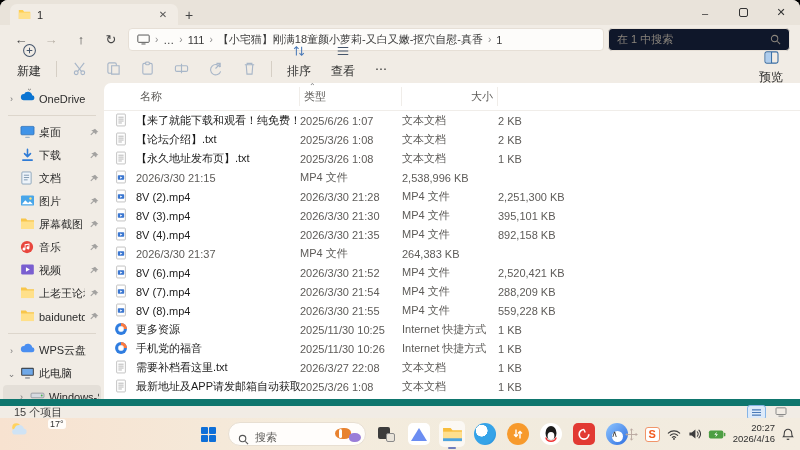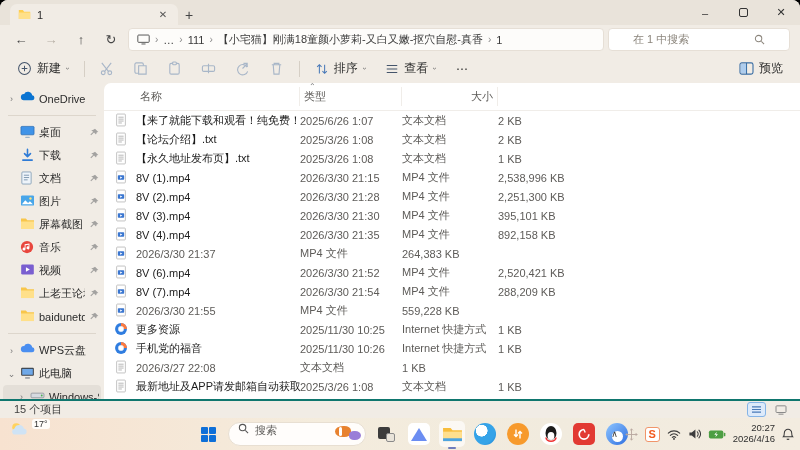--- a/index.html
+++ b/index.html
@@ -20,26 +20,26 @@
   .wc { width:38px; height:25px; display:flex; align-items:center; justify-content:center; font-size:11px; color:#333; }
   .wc .maxbox { width:9px; height:9px; border:1px solid #333; border-radius:2px; }
 
   
   .addressbar { height:29px; display:flex; align-items:center; gap:4px; padding:0 10px 0 8px; flex:none; }
   .navbtn { width:26px; height:24px; display:flex; align-items:center; justify-content:center; font-size:13px; color:#454545; border-radius:4px; }
   .navbtn.disabled { color:#b7afa5; }
   .crumbbar { flex:1; height:23px; background:#fdfcfa; border:1px solid #e6dfd6; border-radius:4px; display:flex; align-items:center; padding:0 8px; gap:5px; font-size:11px; color:#3a3a3a; overflow:hidden; white-space:nowrap; }
   .crumb-sep { color:#8a8a8a; font-size:10px; }
   .crumb { white-space:nowrap; }
-  .searchbox { width:182px; height:23px; background:#ffffff; border:1px solid #e6dfd6; border-radius:4px; display:flex; align-items:center; padding:0 24px; font-size:11px; color:#8b857c; }
+  .searchbox { width:182px; height:23px; background:#0f172a; border:1px solid #e6dfd6; border-radius:4px; display:flex; align-items:center; padding:0 8px; font-size:11px; color:#8b857c; }
   .searchbox .grow { flex:1; }
 
   
   .toolbar { height:29px; display:flex; align-items:center; gap:10px; padding:0 12px; flex:none; font-size:12px; color:#2c2c2c; }
-  .tbtn { display:flex; align-items:center; gap:5px; padding:3px 5px; border-radius:4px; }
+  .tbtn { display:flex; align-items:center; gap:5px; padding:3px 5px; border-radius:4px;flex-direction:column; }
   .tbtn svg { display:block; }
   .chev { font-size:8px; color:#666; transform:rotate(90deg); display:inline-block; }
   .tdiv { width:1px; height:16px; background:#d6cfc5; }
   .ticon { width:24px; height:24px; display:flex; align-items:center; justify-content:center; }
   .toolbar .spacer { flex:1; }
 
   
   .main { flex:1; display:flex; overflow:hidden; }
   .sidebar { width:104px; flex:none; padding-top:4px; font-size:11px; color:#2b2b2b; overflow:hidden; }
   .side-item { height:23px; display:flex; align-items:center; gap:4px; padding:0 2px 0 4px; border-radius:4px; margin:0 3px; }
@@ -57,38 +57,38 @@
   .listhead .hc.size { text-align:right; }
   .sortcaret { position:absolute; top:-1px; left:205px; font-size:8px; color:#777; }
   .rows { flex:1; overflow:hidden; }
   .frow { display:grid; grid-template-columns:26px 164px 102px 96px 68px; align-items:center; height:19px; padding-left:6px; font-size:11px; }
   .frow .ficon { width:15px; height:15px; margin-left:4px; }
   .frow .fname { color:#1c1c1c; white-space:nowrap; overflow:hidden; padding-right:6px; }
   .frow .fdate, .frow .ftype { color:#5d5b58; white-space:nowrap; }
   .frow .fsize { color:#5d5b58; text-align:left; white-space:nowrap; }
 
   
-  .statusbar { height:19px; flex:none; border-top:2px solid #0f766e; display:flex; align-items:center; padding:0 10px 0 14px; font-size:11px; color:#3f3f3f; }
+  .statusbar { height:19px; flex:none; border-top:7px solid #0f766e; display:flex; align-items:center; padding:0 10px 0 14px; font-size:11px; color:#3f3f3f; }
   .statusbar .grow { flex:1; }
   .viewtoggle { width:19px; height:15px; border-radius:3px; display:flex; align-items:center; justify-content:center; margin-left:5px; }
   .viewtoggle.active { background:#ddeafa; border:1px solid #85b4e6; }
   .viewtoggle svg { display:block; }
 
   
   .taskbar { position:absolute; left:0; bottom:0; width:800px; height:32px;
              background:linear-gradient(90deg,#f7e2d0,#f4ecdd 40%,#f1ebde 70%,#f3ece0); display:flex; align-items:center; }
-  .weather { position:absolute; left:8px; top:2px; display:flex; align-items:flex-start; gap:2px; }
+  .weather { position:absolute; left:8px; top:2px; display:flex; align-items:flex-start; gap:18px; }
   .weather .temp { font-size:9px; color:#333; background:#fffdfa; border-radius:3px; padding:0 2px; margin-top:-1px; }
   .tb-center { position:absolute; left:50%; top:0; height:32px; transform:translateX(-205px); display:flex; align-items:center; gap:7px; }
   .tb-app { width:26px; height:26px; border-radius:5px; display:flex; align-items:center; justify-content:center; position:relative; }
   .tb-app.active { background:rgba(255,255,255,.65); }
   .tb-app.active::after { content:""; position:absolute; bottom:-2px; left:9px; width:8px; height:2.5px; border-radius:2px; background:#6f7dbd; }
   .startgrid { width:15px; height:15px; display:grid; grid-template-columns:7px 7px; grid-template-rows:7px 7px; gap:1px; }
   .startgrid span { background:#0e6fd8; border-radius:1px; }
-  .tb-search { width:138px; height:24px; background:#fffdfb; border:1px solid #e8dfd2; border-radius:12px; display:flex; align-items:flex-start; padding:0 4px 0 9px; gap:6px; font-size:11px; color:#5d5b58; }
+  .tb-search { width:138px; height:24px; background:#fffdfb; border:1px solid #e8dfd2; border-radius:12px; display:flex; align-items:flex-end; padding:0 4px 0 9px; gap:6px; font-size:11px; color:#5d5b58; }
   .tb-search .grow { flex:1; }
   .fish { width:34px; height:20px; position:relative; }
   .fish .f1 { position:absolute; right:10px; top:3px; width:16px; height:11px; background:#e8822f; border-radius:60% 50% 50% 60%; }
   .fish .f1::after { content:""; position:absolute; left:4px; top:1px; width:3px; height:9px; background:#fff; border-radius:2px; }
   .fish .f2 { position:absolute; right:0; top:8px; width:12px; height:9px; background:#9a7ed8; border-radius:50% 60% 60% 50%; }
   .taskview { width:17px; height:15px; position:relative; }
   .taskview .b1 { position:absolute; left:0; top:0; width:12px; height:12px; background:#3c3c3c; border-radius:2px; }
   .taskview .b2 { position:absolute; right:0; bottom:0; width:9px; height:9px; background:#e9e4da; border:1px solid #8a8a8a; border-radius:2px; }
   .appicon { width:22px; height:22px; border-radius:5px; position:relative; overflow:hidden; }
   .tray { position:absolute; right:6px; top:0; height:32px; display:flex; align-items:center; gap:7px; }
@@ -426,21 +426,20 @@
               <span class="fdate">2025/3/26 1:08</span>
               <span class="ftype">文本文档</span>
               <span class="fsize">1 KB</span>
             </div>
             <div class="frow">
               <span class="ficon"><svg width="14" height="14" viewBox="0 0 16 16">
                   <rect x="3" y="1.2" width="10" height="13.6" rx="1" fill="#fff" stroke="#b4b4b4" stroke-width=".9"></rect>
                   <rect x="4.4" y="6" width="7.2" height="5.2" rx=".8" fill="#3a76d0"></rect>
                   <path d="M7 7.3l2.6 1.3L7 9.9z" fill="#fff"></path>
                 </svg></span>
-              <span class="fname">8V (1).mp4</span>
               <span class="fdate">2026/3/30 21:15</span>
               <span class="ftype">MP4 文件</span>
               <span class="fsize">2,538,996 KB</span>
             </div>
             <div class="frow">
               <span class="ficon"><svg width="14" height="14" viewBox="0 0 16 16">
                   <rect x="3" y="1.2" width="10" height="13.6" rx="1" fill="#fff" stroke="#b4b4b4" stroke-width=".9"></rect>
                   <rect x="4.4" y="6" width="7.2" height="5.2" rx=".8" fill="#3a76d0"></rect>
                   <path d="M7 7.3l2.6 1.3L7 9.9z" fill="#fff"></path>
                 </svg></span>
@@ -502,20 +501,21 @@
               <span class="fdate">2026/3/30 21:54</span>
               <span class="ftype">MP4 文件</span>
               <span class="fsize">288,209 KB</span>
             </div>
             <div class="frow">
               <span class="ficon"><svg width="14" height="14" viewBox="0 0 16 16">
                   <rect x="3" y="1.2" width="10" height="13.6" rx="1" fill="#fff" stroke="#b4b4b4" stroke-width=".9"></rect>
                   <rect x="4.4" y="6" width="7.2" height="5.2" rx=".8" fill="#3a76d0"></rect>
                   <path d="M7 7.3l2.6 1.3L7 9.9z" fill="#fff"></path>
                 </svg></span>
+              <span class="fname">8V (8).mp4</span>
               <span class="fdate">2026/3/30 21:55</span>
               <span class="ftype">MP4 文件</span>
               <span class="fsize">559,228 KB</span>
             </div>
             <div class="frow">
               <span class="ficon"><svg width="14" height="14" viewBox="0 0 16 16">
                   <circle cx="8" cy="8" r="6.8" fill="#2f7de0"></circle>
                   <path d="M8 1.2a6.8 6.8 0 016.8 6.8H8z" fill="#ff7a3d"></path>
                   <circle cx="8" cy="8" r="3.1" fill="#fff"></circle>
                   <circle cx="8" cy="8" r="3.1" fill="none" stroke="#d8e6f5" stroke-width=".6"></circle>
@@ -535,20 +535,21 @@
               <span class="fname">手机党的福音</span>
               <span class="fdate">2025/11/30 10:26</span>
               <span class="ftype">Internet 快捷方式</span>
               <span class="fsize">1 KB</span>
             </div>
             <div class="frow">
               <span class="ficon"><svg width="14" height="14" viewBox="0 0 16 16">
                   <rect x="3" y="1.2" width="10" height="13.6" rx="1" fill="#fff" stroke="#b4b4b4" stroke-width=".9"></rect>
                   <path d="M5 4.8h6M5 7h6M5 9.2h6M5 11.4h4" stroke="#9b9b9b" stroke-width=".8"></path>
                 </svg></span>
+              <span class="fname">需要补档看这里.txt</span>
               <span class="fdate">2026/3/27 22:08</span>
               <span class="ftype">文本文档</span>
               <span class="fsize">1 KB</span>
             </div>
             <div class="frow">
               <span class="ficon"><svg width="14" height="14" viewBox="0 0 16 16">
                   <rect x="3" y="1.2" width="10" height="13.6" rx="1" fill="#fff" stroke="#b4b4b4" stroke-width=".9"></rect>
                   <path d="M5 4.8h6M5 7h6M5 9.2h6M5 11.4h4" stroke="#9b9b9b" stroke-width=".8"></path>
                 </svg></span>
               <span class="fname">最新地址及APP请发邮箱自动获取！！！.txt</span>

